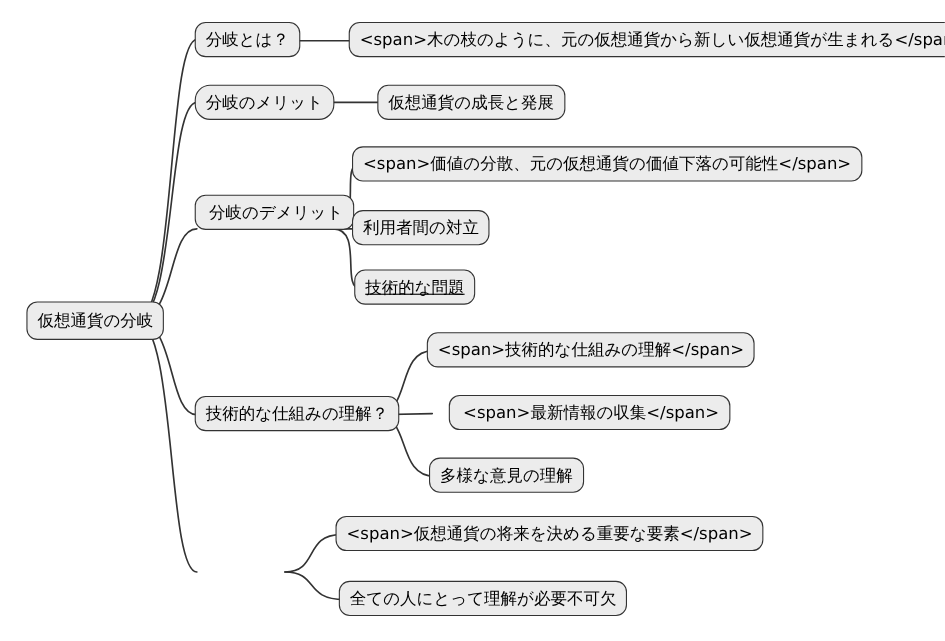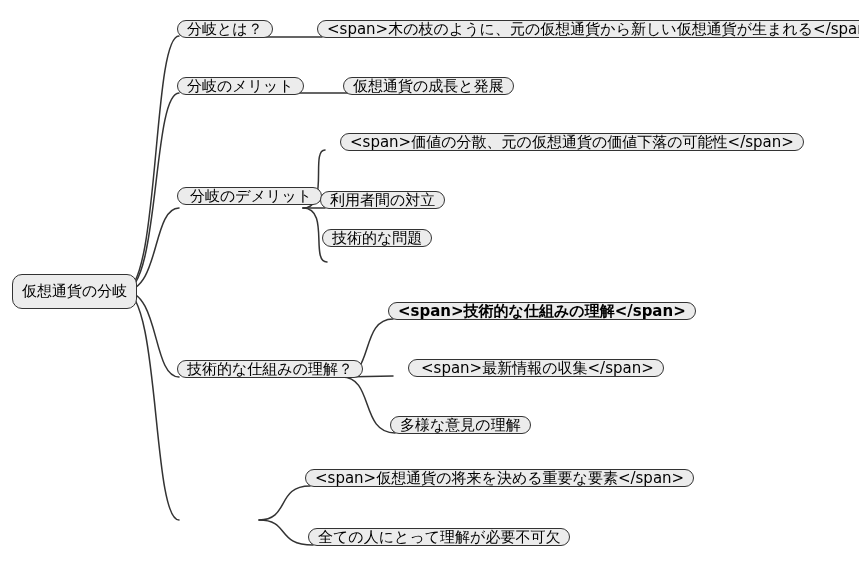--- a/index.html
+++ b/index.html
@@ -23,21 +23,21 @@
     height: 583px;
   }
   svg.edges path {
     fill: none;
     stroke: var(--edge, #333333);
     stroke-width: 1.5;
     stroke-linecap: round;
   }
   .node {
     position: absolute;
-    height: 18px;
+    height: 32px;
     box-sizing: border-box;
     padding: 0 9px;
     background: var(--node-fill, #ececec);
     border: 1.5px solid var(--node-border, #333333);
     border-radius: 10px;
     display: flex;
     align-items: center;
     justify-content: center;
     font-size: 15px;
     line-height: 1;
@@ -67,35 +67,35 @@
     <path d="M303,208 C330,208 310,262 327,262"></path>
 
     <path d="M342,377 C374,377 360,319 393,319"></path>
     <path d="M342,377 L393,376"></path>
     <path d="M342,377 C374,377 360,433 395,433"></path>
 
     <path d="M259,520 C290,520 276,486 310,486"></path>
     <path d="M259,520 C290,520 276,545 313,545"></path>
   </svg>
 
-  <div class="node" style="left:12px; top:274px; height:35px;">仮想通貨の分岐</div>
+  <div class="node" style="left:24px; top:274px; height:35px;">仮想通貨の分岐</div>
 
   <div class="node" style="left:177px; top:20px;">分岐とは？</div>
-  <div class="node" style="left:177px; top:77px;">分岐のメリット</div>
-  <div class="node" style="left:177px; top:187px;padding-left:12px;">分岐のデメリット</div>
+  <div class="node" style="left:177px; top:77px;border-radius:14px;">分岐のメリット</div>
+  <div class="node" style="left:177px; top:177px;padding-left:12px;">分岐のデメリット</div>
   <div class="node" style="left:177px; top:360px;">技術的な仕組みの理解？</div>
 
   <div class="node" style="left:317px; top:20px;">&lt;span&gt;木の枝のように、元の仮想通貨から新しい仮想通貨が生まれる&lt;/span&gt;</div>
 
   <div class="node" style="left:343px; top:77px;">仮想通貨の成長と発展</div>
 
-  <div class="node" style="left:340px; top:133px;">&lt;span&gt;価値の分散、元の仮想通貨の価値下落の可能性&lt;/span&gt;</div>
+  <div class="node" style="left:320px; top:133px;">&lt;span&gt;価値の分散、元の仮想通貨の価値下落の可能性&lt;/span&gt;</div>
   <div class="node" style="left:320px; top:191px;">利用者間の対立</div>
-  <div class="node" style="left:322px; top:229px;">技術的な問題</div>
+  <div class="node" style="left:322px; top:245px;text-decoration:underline;">技術的な問題</div>
 
-  <div class="node" style="left:388px; top:302px;font-weight:bold;">&lt;span&gt;技術的な仕組みの理解&lt;/span&gt;</div>
+  <div class="node" style="left:388px; top:302px;">&lt;span&gt;技術的な仕組みの理解&lt;/span&gt;</div>
   <div class="node" style="left:408px; top:359px;padding-left:12px;">&lt;span&gt;最新情報の収集&lt;/span&gt;</div>
   <div class="node" style="left:390px; top:416px;">多様な意見の理解</div>
 
   <div class="node" style="left:305px; top:469px;">&lt;span&gt;仮想通貨の将来を決める重要な要素&lt;/span&gt;</div>
   <div class="node" style="left:308px; top:528px;">全ての人にとって理解が必要不可欠</div>
 
 </div>
 
 </body></html>

